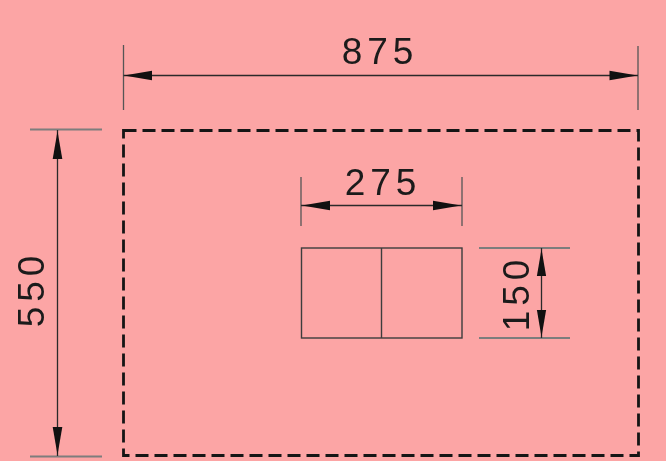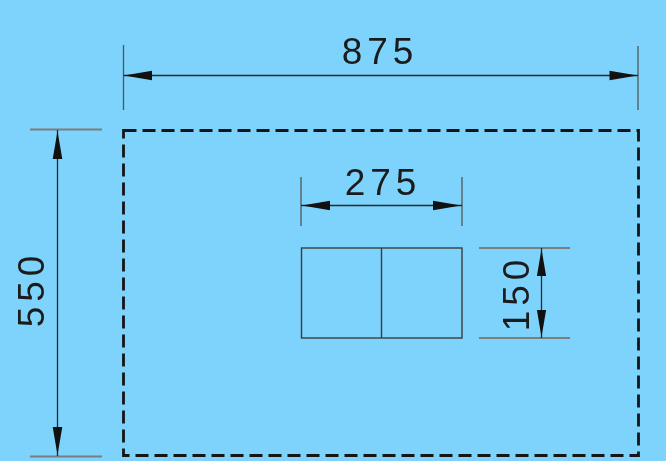--- a/index.html
+++ b/index.html
@@ -7,21 +7,21 @@
     padding: 0;
     background: #ffffff;
     width: 666px;
     height: 461px;
     overflow: hidden;
     font-family: "Liberation Sans", sans-serif;
   }
   .canvas-wrap {
     width: 666px;
     height: 461px;
-    background: #7dd3fc;
+    background: #fca5a5;
   }
   svg { display: block; }
 
   .panel-outline {
     fill: none;
     stroke: var(--line, #151515);
     stroke-width: 2.8;
     stroke-dasharray: 13 6;
   }
   .cutout {

